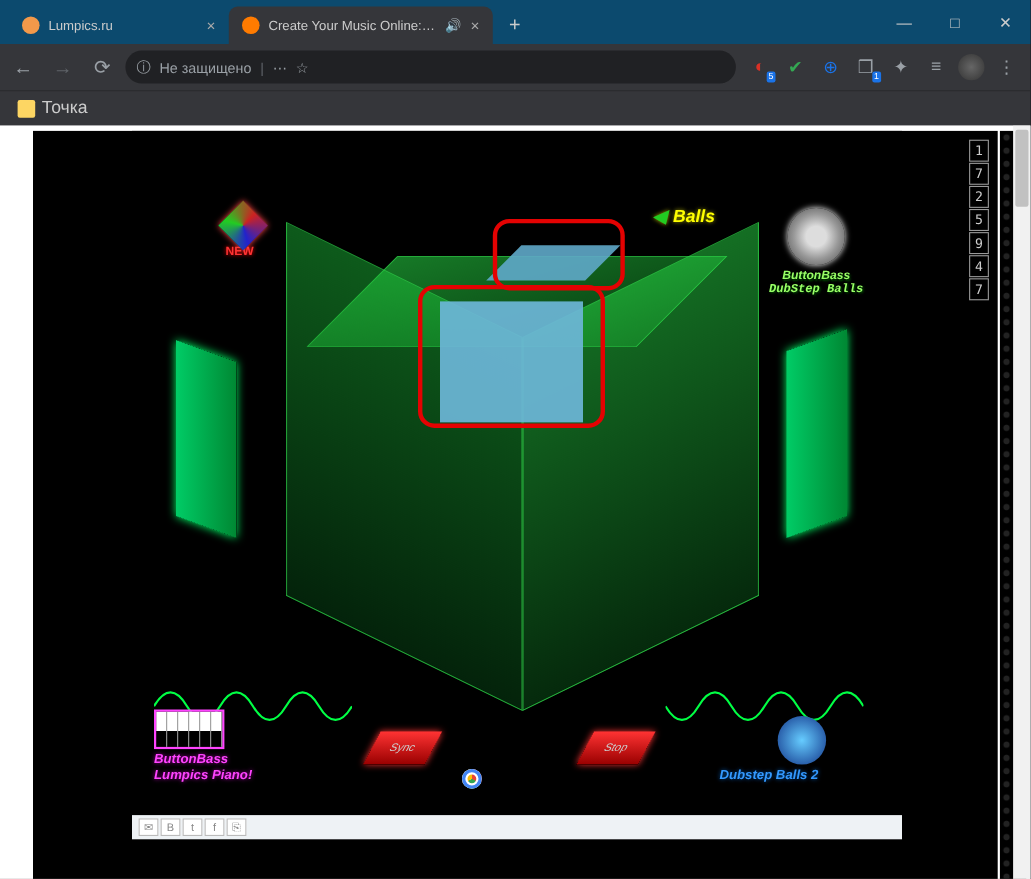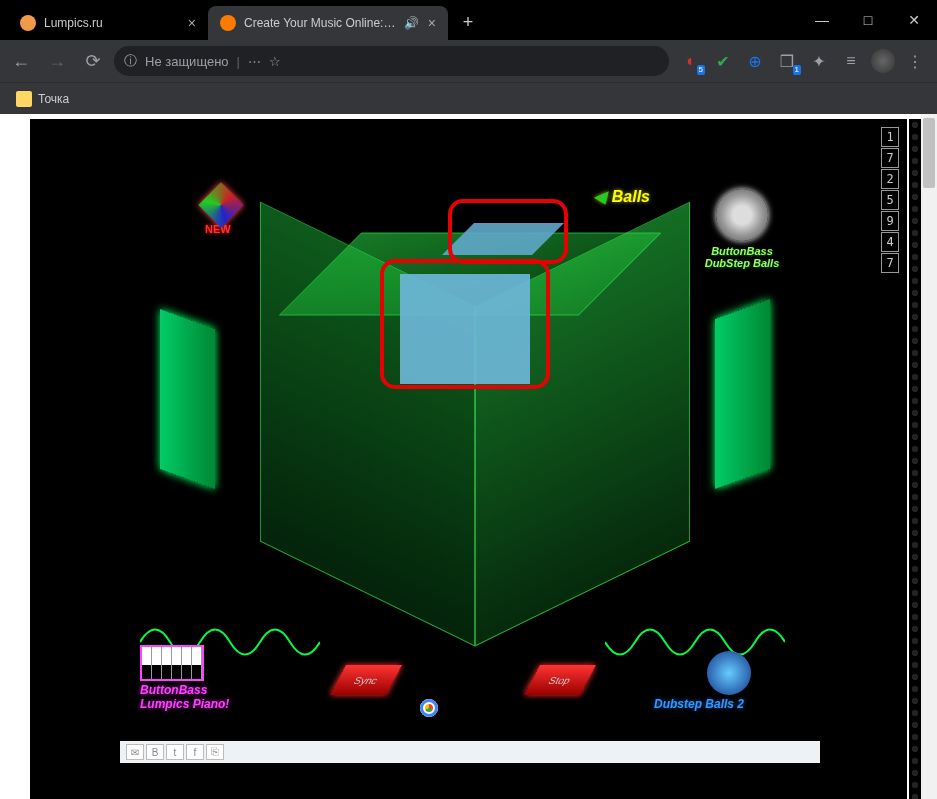--- a/index.html
+++ b/index.html
@@ -1,19 +1,19 @@
 <!DOCTYPE html>
 <html><head>
 <meta charset="utf-8">
 <style>
 * { margin:0; padding:0; box-sizing:border-box; font-family:Arial,sans-serif; }
 html, body { width:937px; height:799px; overflow:hidden; background:#202124; }
 
 
-.titlebar { height:40px; background:#000000; display:flex; align-items:stretch; }
+.titlebar { height:40px; background:#0c4a6e; display:flex; align-items:stretch; }
 .tabs { display:flex; flex:1; align-items:flex-end; padding-left:8px; }
 .tab { display:flex; align-items:center; gap:8px; height:34px; padding:0 12px; color:#ccc; font-size:12px; border-radius:8px 8px 0 0; min-width:200px; max-width:240px; cursor:pointer; }
 .tab.active { background:#35363a; }
 .tab .favicon { width:16px; height:16px; border-radius:50%; }
 .tab .title { flex:1; white-space:nowrap; overflow:hidden; text-overflow:ellipsis; }
 .tab .close { color:#aaa; font-size:14px; }
 .tab .mute { color:#ccc; font-size:12px; }
 .newtab { width:28px; height:28px; margin:4px 6px; color:#ccc; display:flex; align-items:center; justify-content:center; font-size:18px; cursor:pointer; border-radius:50%; }
 .winctl { display:flex; align-items:center; }
 .winctl div { width:46px; height:40px; color:#ccc; display:flex; align-items:center; justify-content:center; font-size:14px; cursor:pointer; }
@@ -25,21 +25,21 @@
 .omnibox { flex:1; height:30px; background:#202124; border-radius:15px; display:flex; align-items:center; padding:0 10px; gap:8px; color:#9aa0a6; font-size:13px; }
 .omnibox .secure { font-size:13px; }
 .omnibox .urltxt { flex:1; color:#ccc; white-space:nowrap; overflow:hidden; text-overflow:ellipsis; }
 .tbicons { display:flex; align-items:center; gap:8px; padding:0 4px; }
 .tbicons .ic { width:24px; height:24px; display:flex; align-items:center; justify-content:center; color:#9aa0a6; cursor:pointer; font-size:16px; position:relative; }
 .badge { position:absolute; bottom:-2px; right:-2px; background:#1a73e8; color:#fff; font-size:8px; padding:0 2px; border-radius:2px; line-height:10px; }
 .avatar { width:24px; height:24px; border-radius:50%; background:radial-gradient(circle,#666,#333); }
 
 
 .bookmarks { height:32px; background:#35363a; border-top:1px solid #2b2c2f; display:flex; align-items:center; padding:0 10px; gap:6px; }
-.bm { display:flex; align-items:center; gap:6px; color:#ccc; font-size:12px; cursor:pointer; padding:2px 6px; }
+.bm { display:flex; align-items:center; gap:6px; color:#ccc; font-size:16px; cursor:pointer; padding:2px 6px; }
 .bm .ico { width:16px; height:16px; background:#fdd663; border-radius:2px; }
 
 
 .viewport { width:937px; height:685px; background:#fff; position:relative; overflow:hidden; }
 .page { position:absolute; top:5px; left:30px; width:877px; height:680px; background:#000; }
 
 .flash { position:absolute; top:0; left:90px; width:700px; height:610px; background:#000; overflow:hidden; }
 
 
 .cube { position:absolute; left:140px; top:80px; width:430px; height:430px; }
@@ -67,21 +67,21 @@
 .newbadge .txt { color:#f33; font-weight:bold; font-size:11px; text-shadow:0 0 4px #f00; }
 
 
 .share { position:absolute; right:170px; top:68px; color:#ff0; font-weight:bold; font-size:16px; font-style:italic; text-shadow:0 0 4px #aa0; }
 .share::before { content:"◀"; color:#2c2; margin-right:6px; }
 
 
 .bbballs { position:absolute; right:18px; top:70px; text-align:center; width:120px; }
 .bbballs .orb { width:52px; height:52px; margin:0 auto 4px; border-radius:50%; background:radial-gradient(circle,#ddd 25%,#999 55%,#444); box-shadow:0 0 6px #fff; }
 .bbballs .t1 { color:#9f6; font-size:11px; font-weight:bold; font-style:italic; text-shadow:1px 1px 2px #050; }
-.bbballs .t2 { color:#9f6; font-size:11px; font-weight:bold; font-style:italic; text-shadow:1px 1px 2px #050; }
+.bbballs .t2 { color:#9f6; font-size:11px; font-weight:bold; font-style:italic; text-shadow:1px 1px 2px #050;font-family:Liberation Mono, monospace; }
 
 
 .footlink { position:absolute; bottom:18px; font-size:12px; font-weight:bold; font-style:italic; }
 .footlink.piano { left:20px; color:#f4f; text-shadow:0 0 4px #a0a; width:160px; }
 .footlink.piano .keys { width:64px; height:36px; background:linear-gradient(#fff 55%,#000 55%); margin-bottom:2px; border:2px solid #f4f; display:flex; }
 .footlink.piano .keys span { flex:1; border-right:1px solid #999; }
 .footlink.balls2 { right:16px; color:#39f; text-shadow:0 0 4px #05a; width:150px; text-align:left; }
 .footlink.balls2 .orb { width:44px; height:44px; margin:0 auto 2px; border-radius:50%; background:radial-gradient(circle,#6cf,#138); }
 
 

